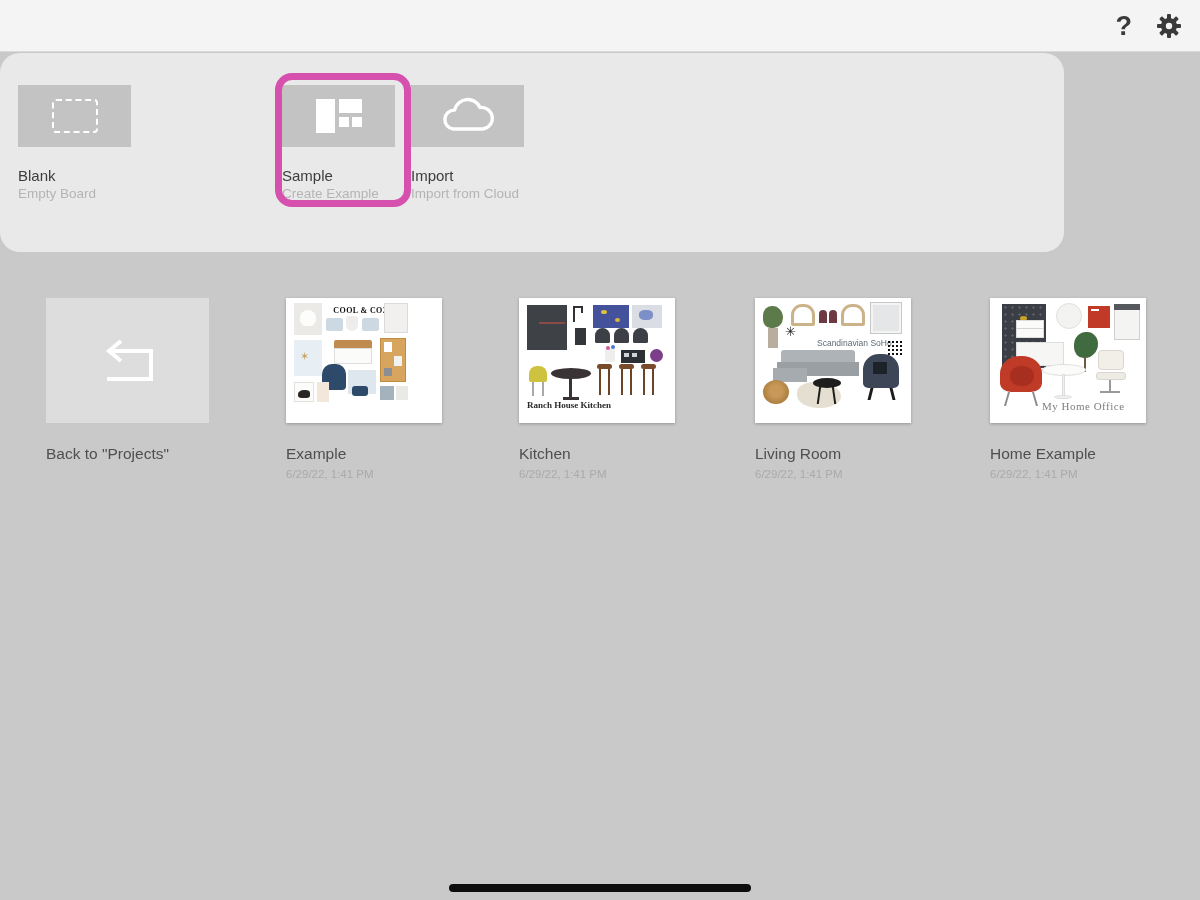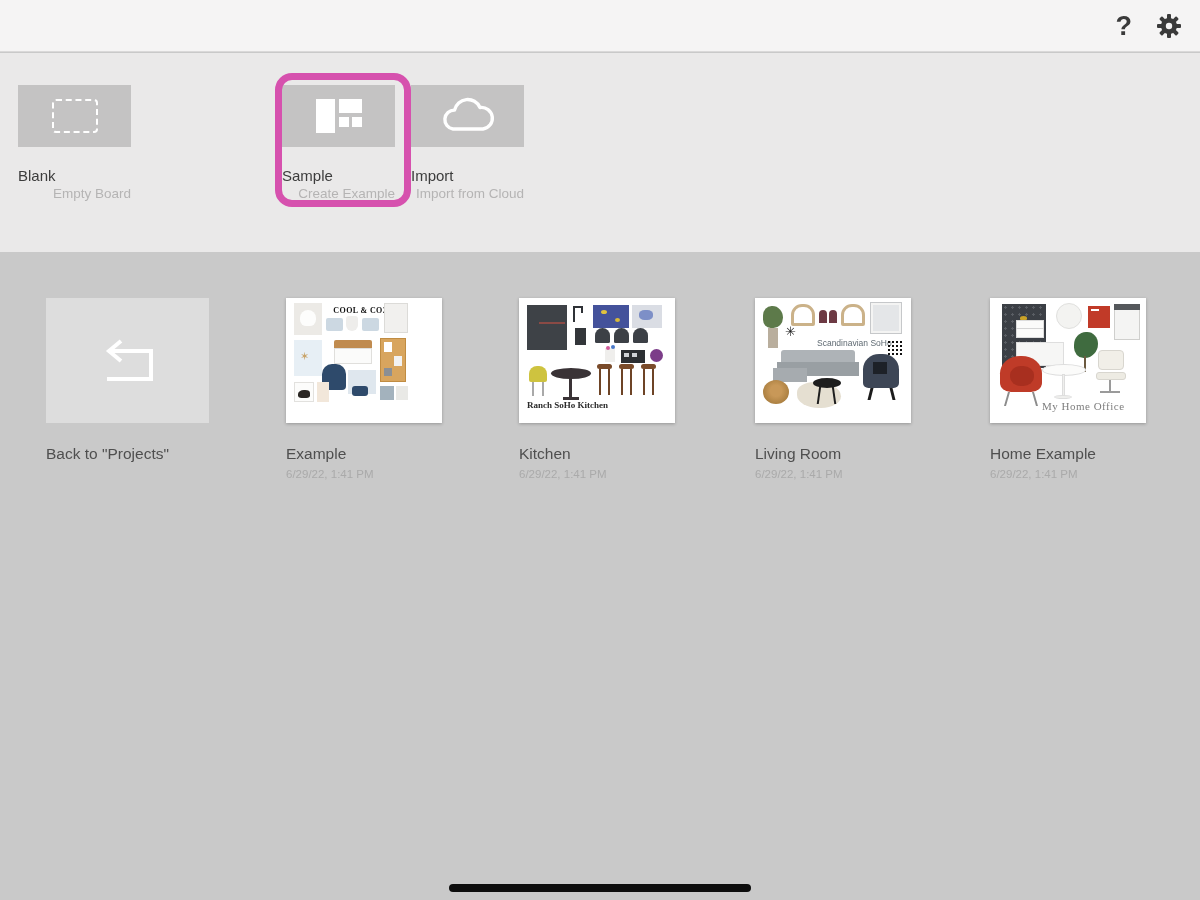--- a/index.html
+++ b/index.html
@@ -9,25 +9,25 @@
   
   .header { position:absolute; left:0; top:0; width:1200px; height:52px;
             background:#f5f4f4; border-bottom:1px solid #dad9d9; }
   .logo { position:absolute; left:18px; top:12px; font-size:24px; color:#4a4a4a; letter-spacing:0.2px; }
   .logo .bold { font-weight:700; color:#3d3d3d; }
   .header-icons { position:absolute; right:18px; top:0; height:52px; display:flex; align-items:center; gap:24px; }
   .help-btn { font-size:27px; font-weight:700; color:#3a3a3a; line-height:1; cursor:default; }
   .gear-btn { width:26px; height:26px; }
 
   
-  .toolbar { position:absolute; left:0; top:53px; width:1200px; height:199px; background:#eae9e9; }
+  .toolbar { position:absolute; left:0; top:53px; width:1064px; height:199px; background:#eae9e9;border-radius:20px; }
   .tcard { position:absolute; top:32px; width:113px; }
   .tcard .tile { width:113px; height:62px; background:#c4c3c3; display:flex; align-items:center; justify-content:center; }
   .tcard .tlabel { margin-top:20px; font-size:15px; color:#3c3c3c; }
-  .tcard .tsub { margin-top:2px; font-size:13.5px; color:#b5b4b4;text-align:right; }
+  .tcard .tsub { margin-top:2px; font-size:13.5px; color:#b5b4b4; }
   .ring { position:absolute; left:-7px; top:-12px; width:136px; height:134px;
           border:7px solid #d651ae; border-radius:17px; pointer-events:none; }
 
   .blank-icon { width:46px; height:34px; border:2px dashed #fff; border-radius:4px; }
   .sample-icon { position:relative; width:46px; height:34px; }
   .sample-icon div { position:absolute; background:#fff; }
 
   
   .crumbrow { position:absolute; left:0; top:262px; width:1200px; height:30px; }
   .crumbs { position:absolute; left:18px; top:0; display:flex; align-items:center; gap:14px; font-size:16.5px; }
@@ -202,21 +202,21 @@
       <div class="ci" style="left:44px;top:99px;width:16px;height:3px;background:#3a3336"></div>
       <div class="ci" style="left:78px;top:66px;width:15px;height:5px;background:#7a4b2a;border-radius:3px"></div>
       <div class="ci" style="left:80px;top:71px;width:2px;height:26px;background:#6e4426"></div>
       <div class="ci" style="left:89px;top:71px;width:2px;height:26px;background:#6e4426"></div>
       <div class="ci" style="left:100px;top:66px;width:15px;height:5px;background:#7a4b2a;border-radius:3px"></div>
       <div class="ci" style="left:102px;top:71px;width:2px;height:26px;background:#6e4426"></div>
       <div class="ci" style="left:111px;top:71px;width:2px;height:26px;background:#6e4426"></div>
       <div class="ci" style="left:122px;top:66px;width:15px;height:5px;background:#7a4b2a;border-radius:3px"></div>
       <div class="ci" style="left:124px;top:71px;width:2px;height:26px;background:#6e4426"></div>
       <div class="ci" style="left:133px;top:71px;width:2px;height:26px;background:#6e4426"></div>
-      <div class="ci cap-serif" style="left:8px;top:102px;font-size:9px;font-weight:700;color:#2a2a2a">Ranch SoHo Kitchen</div>
+      <div class="ci cap-serif" style="left:8px;top:102px;font-size:9px;font-weight:700;color:#2a2a2a">Ranch House Kitchen</div>
     </div>
     <div class="bname">Kitchen</div>
     <div class="btime">6/29/22, 1:41 PM</div>
   </div>
 
   <div class="bcard" style="left:755px">
     <div class="thumb">
       <div class="ci" style="left:8px;top:8px;width:20px;height:22px;background:#5d7a4a;border-radius:45% 55% 50% 40%"></div>
       <div class="ci" style="left:13px;top:30px;width:10px;height:20px;background:#b9ae9d"></div>
       <div class="ci" style="left:36px;top:6px;width:24px;height:22px;border:3px solid #cbb289;border-radius:11px 11px 2px 2px"></div>

